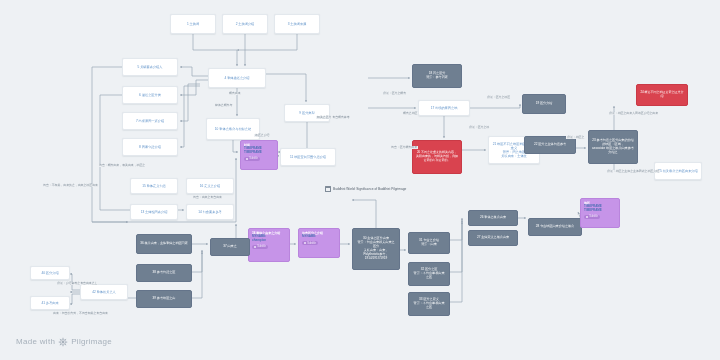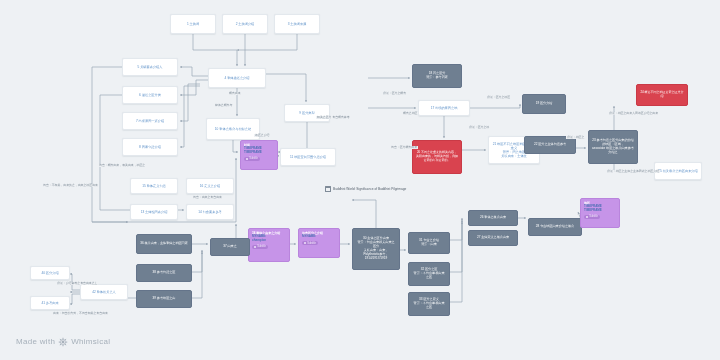--- a/index.html
+++ b/index.html
@@ -378,16 +378,16 @@
         <path d="M12 0.5l2.1 5.2-2.1 2.1-2.1-2.1z"></path>
         <path d="M12 23.5l2.1-5.2-2.1-2.1-2.1 2.1z"></path>
         <path d="M0.5 12l5.2 2.1 2.1-2.1-2.1-2.1z"></path>
         <path d="M23.5 12l-5.2 2.1-2.1-2.1 2.1-2.1z"></path>
         <path d="M3.9 3.9l5.0 2.2 0.2 3.0-3.0-0.2z"></path>
         <path d="M20.1 20.1l-5.0-2.2-0.2-3.0 3.0 0.2z"></path>
         <path d="M20.1 3.9l-2.2 5.0-3.0 0.2 0.2-3.0z"></path>
         <path d="M3.9 20.1l2.2-5.0 3.0-0.2-0.2 3.0z"></path>
       </g>
     </svg>
-    <span>Whimsical</span>
+    <span>Pilgrimage</span>
   </div>
 
 </div>
 
 </body></html>

